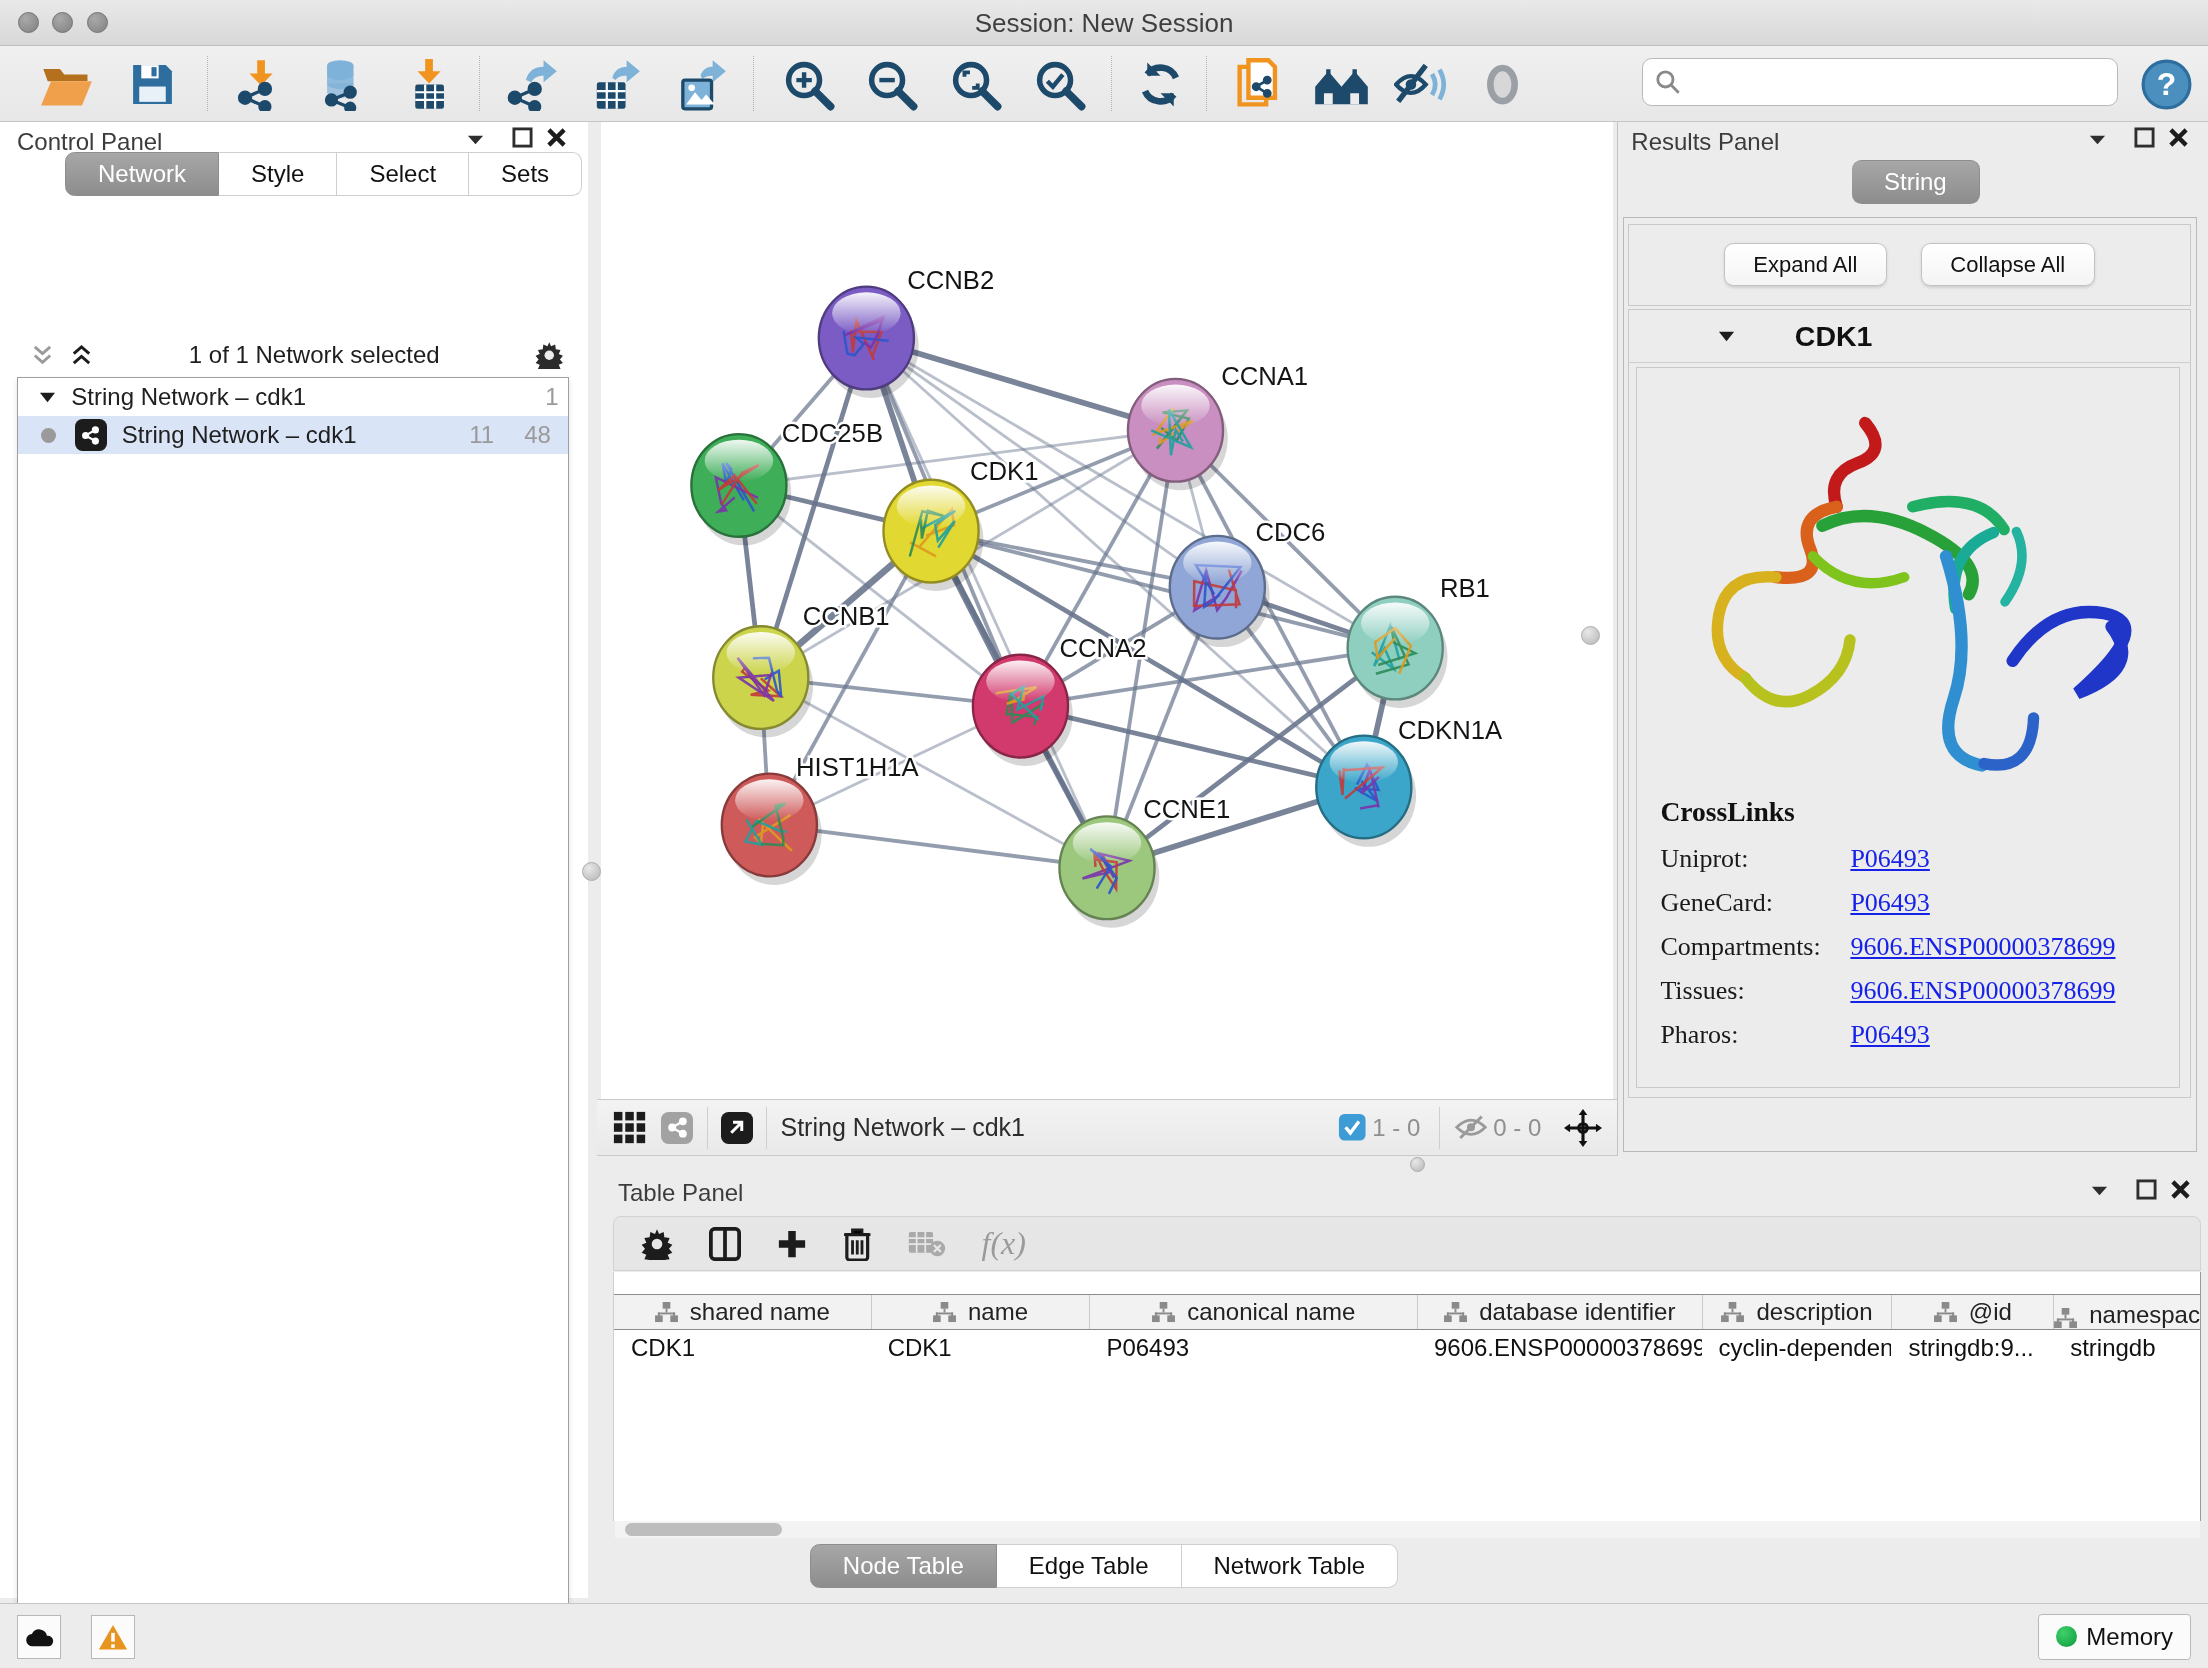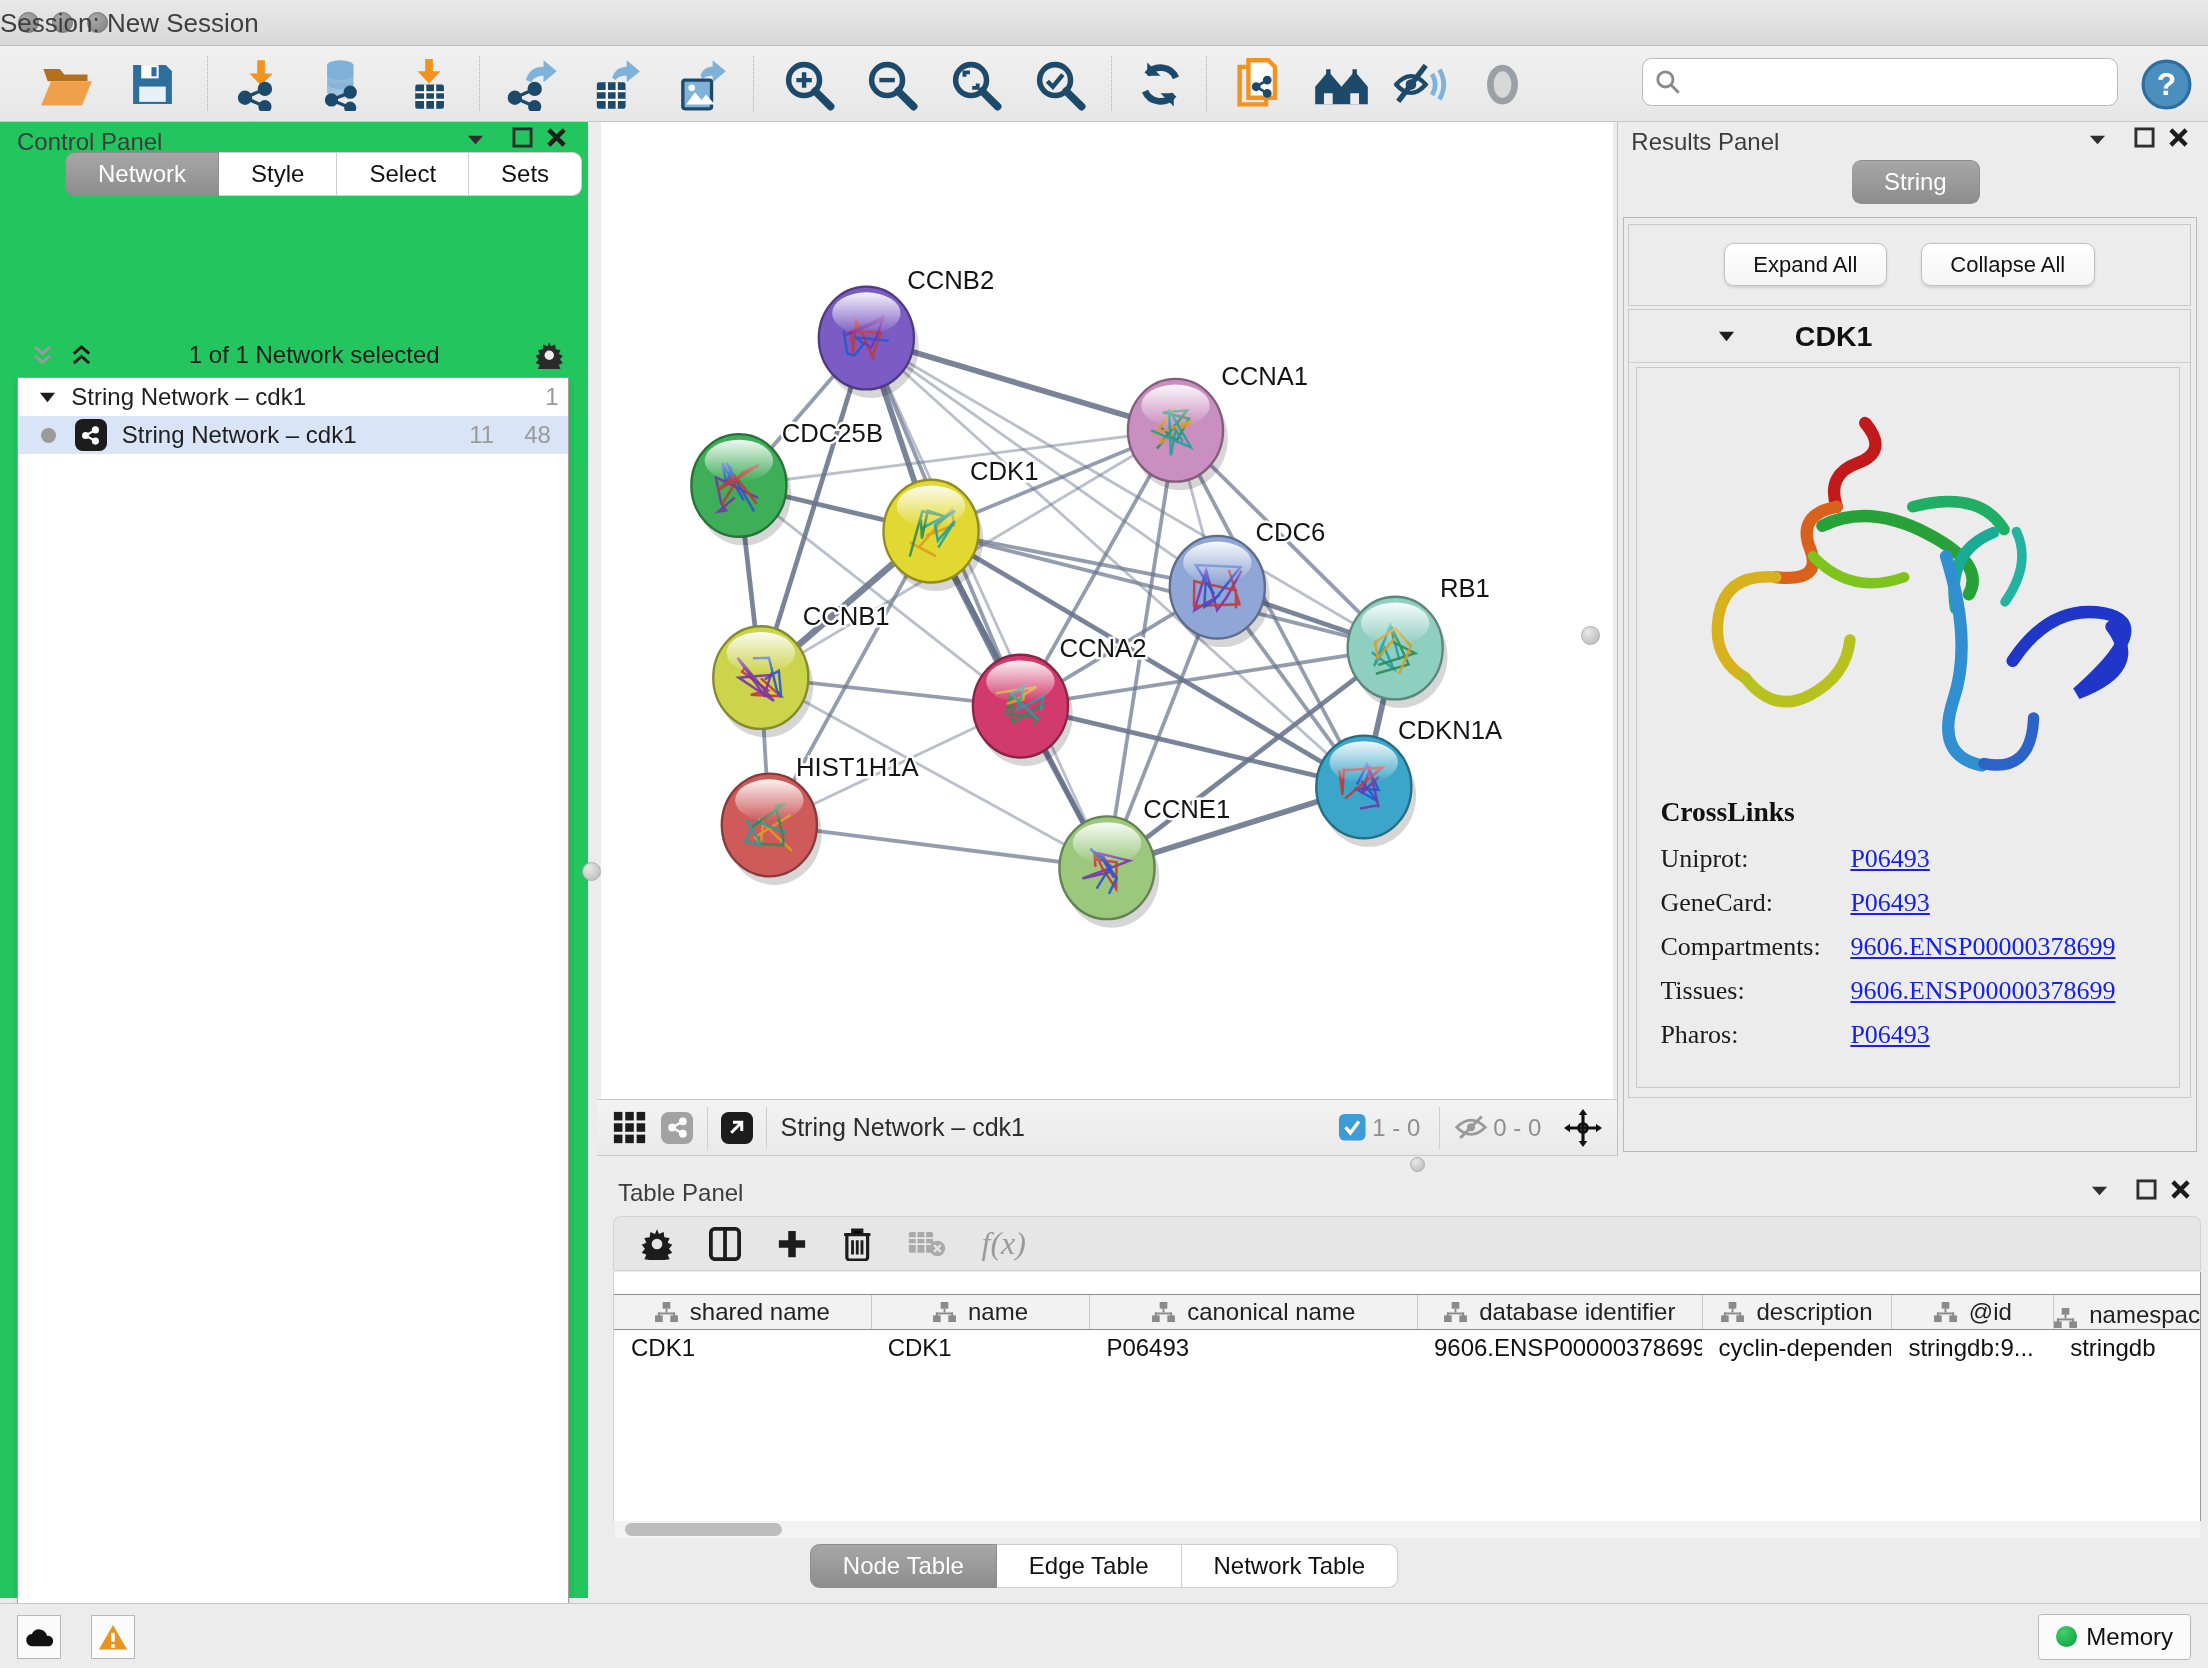--- a/index.html
+++ b/index.html
@@ -3,21 +3,21 @@
 <meta charset="utf-8">
 <style>
   html,body{margin:0;padding:0;background:#e2e2e2;}
   *{box-sizing:border-box;}
   .window{position:relative;width:2208px;height:1668px;background:#ececec;font-family:"Liberation Sans","DejaVu Sans",sans-serif;overflow:hidden;}
   .abs{position:absolute;}
 
   
   .titlebar{position:absolute;left:0;top:0;width:2208px;height:46px;background:linear-gradient(#e9e9e9,#d8d8d8);border-bottom:1px solid #bdbdbd;}
   .tl{position:absolute;top:12.4px;width:21px;height:21px;border-radius:50%;background:radial-gradient(circle at 35% 30%,#a9a9a9,#818181);border:1px solid #707070;}
-  .title-text{position:absolute;top:7.6px;left:0;width:100%;text-align:left;font-size:26px;color:#3f3f3f;}
+  .title-text{position:absolute;top:7.6px;left:0;width:100%;text-align:center;font-size:26px;color:#3f3f3f;}
 
   
   .toolbar{position:absolute;left:0;top:46px;width:2208px;height:76px;background:linear-gradient(#f0f0f0,#e7e7e7);border-bottom:1px solid #c6c6c6;}
   .tbtn{position:absolute;top:9.5px;width:61px;height:57px;display:flex;align-items:center;justify-content:center;}
   .tsep{position:absolute;top:9.5px;height:55px;border-left:1.9px dotted #b2b2b2;}
   .searchbox{position:absolute;left:1642px;top:12.4px;width:476px;height:48px;background:#fff;border:1.9px solid #b9b9b9;border-radius:9.5px;display:flex;align-items:center;padding-left:11.4px;}
   .searchbox input{border:none;outline:none;font-size:23px;flex:1;background:transparent;font-family:inherit;}
 
   
   .panel-title{font-size:24px;color:#3c3c3c;}
@@ -250,21 +250,21 @@
     </div>
     <div class="tbtn" style="left:2136px">
       <svg width="51" height="51" viewBox="0 0 48 48">
           <circle cx="24" cy="24" r="22" fill="#4a8fbe"></circle>
           <circle cx="24" cy="24" r="22" fill="none" stroke="#2d6e9e" stroke-width="3"></circle>
           <text x="24" y="34" text-anchor="middle" font-size="30" font-weight="bold" fill="#fff" font-family="Liberation Sans,sans-serif">?</text>
         </svg>
     </div>
   </div>
 
-  <div class="abs" style="left:0;top:122px;width:588px;height:1476px;background:#22c55e;">
+  <div class="abs" style="left:0;top:122px;width:588px;height:1476px;background:#ffffff;">
     <div class="abs" style="left:17px;top:5.7px;"><span class="panel-title">Control Panel</span></div>
     <div class="abs" style="left:464px;top:7.6px;">
         <svg width="23" height="19" viewBox="0 0 24 20">
           <path d="M4 6l8 9 8-9z" fill="#2e2e2e"></path>
         </svg>
       </div>
     <div class="abs" style="left:512px;top:4.8px;">
         <svg width="21" height="21" viewBox="0 0 22 22">
           <rect x="2" y="2" width="18" height="18" fill="none" stroke="#2e2e2e" stroke-width="3"></rect>
         </svg>

